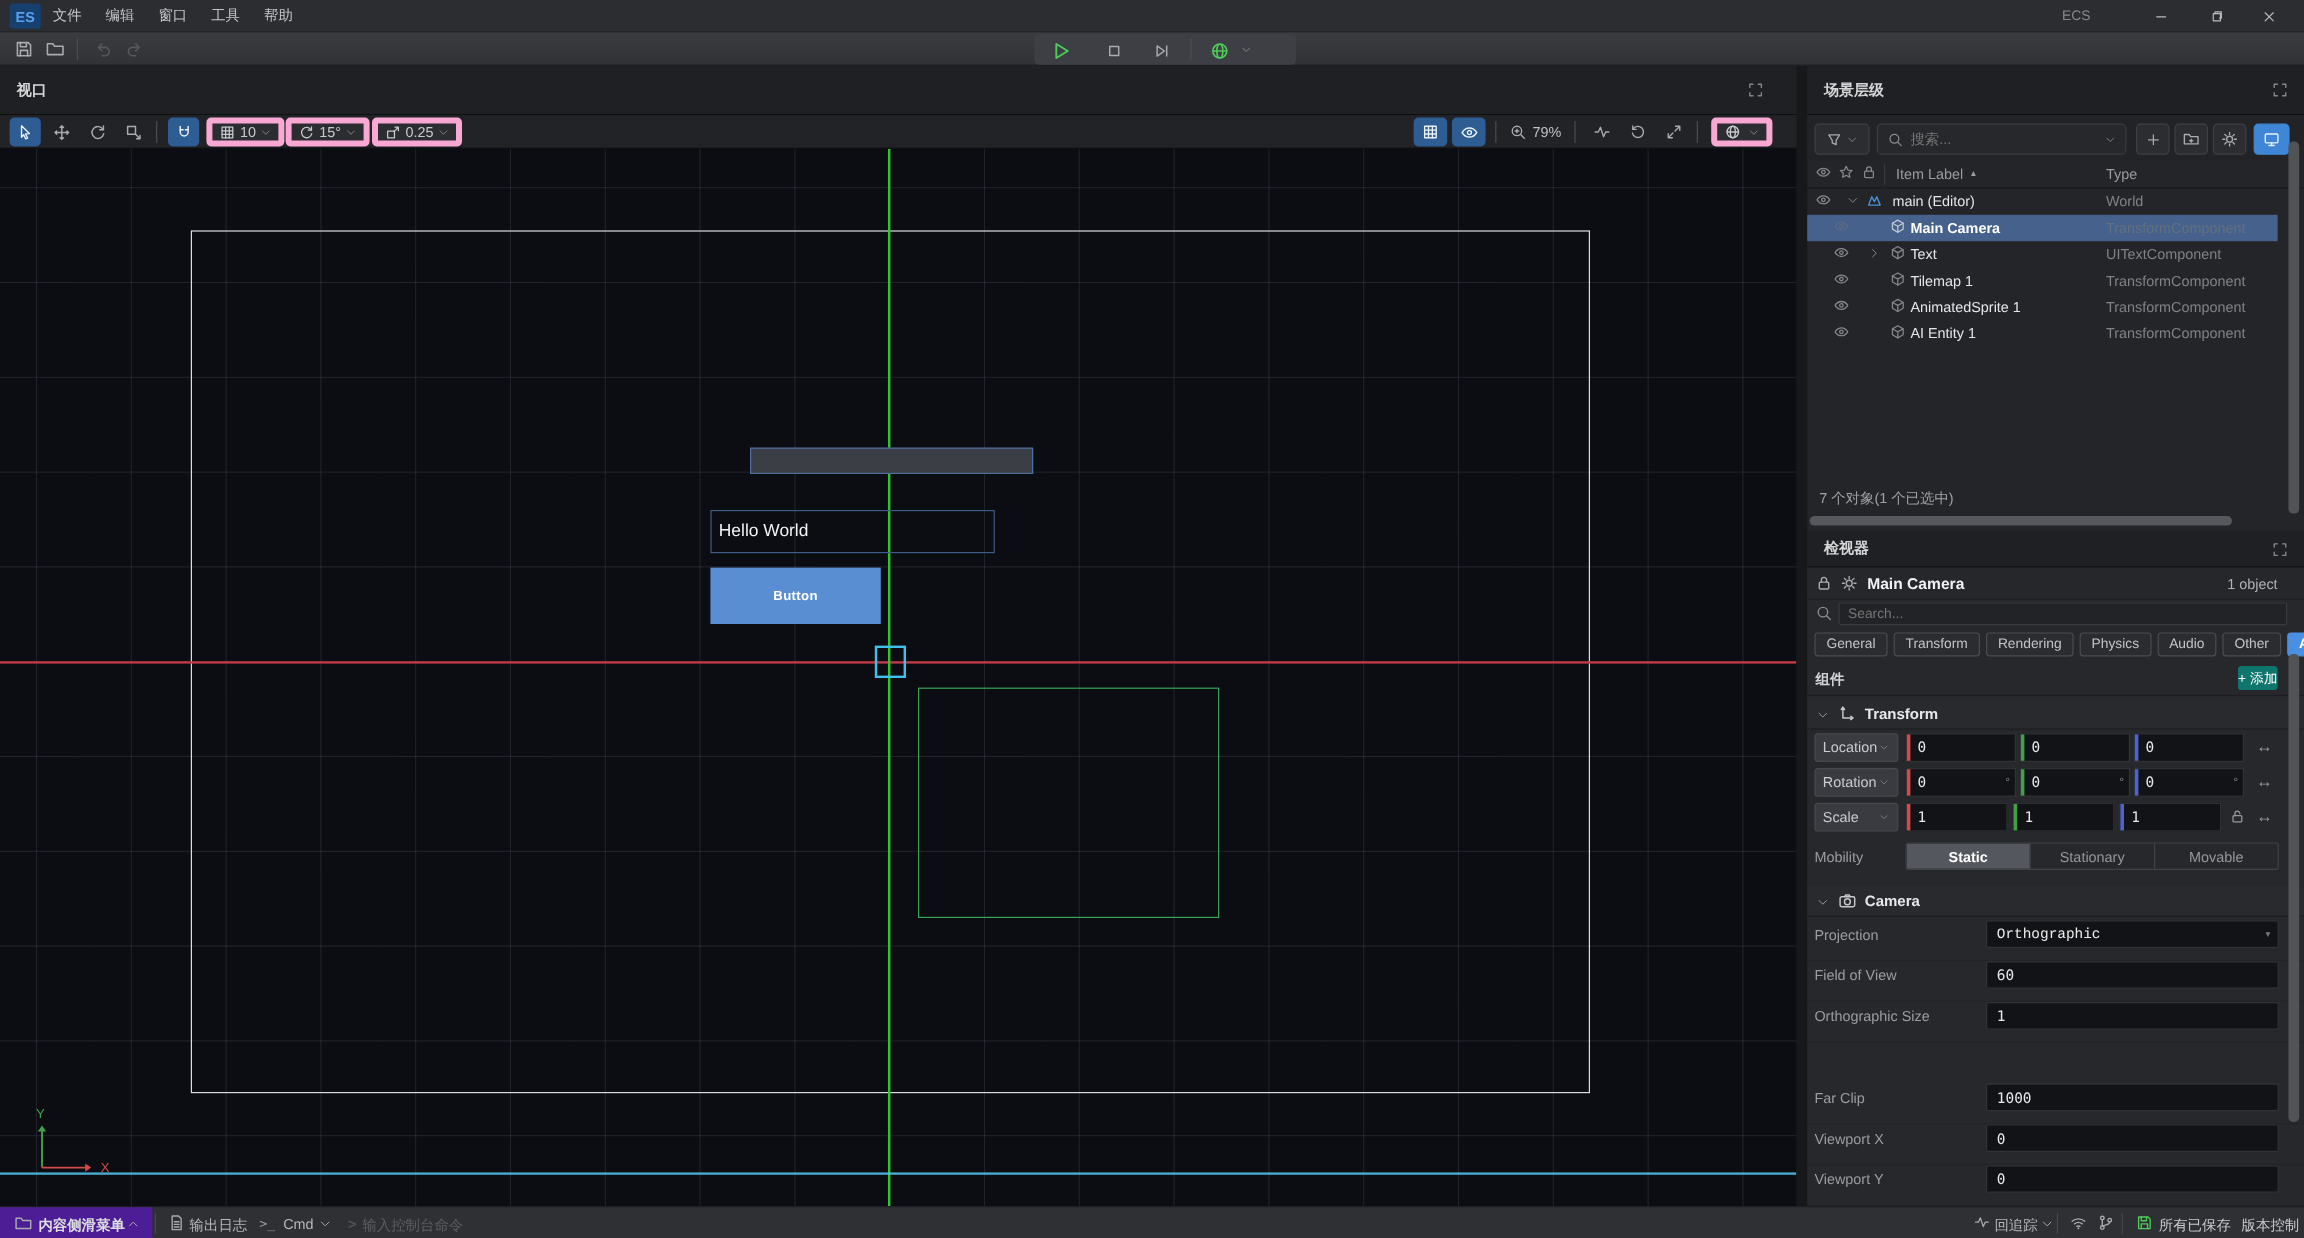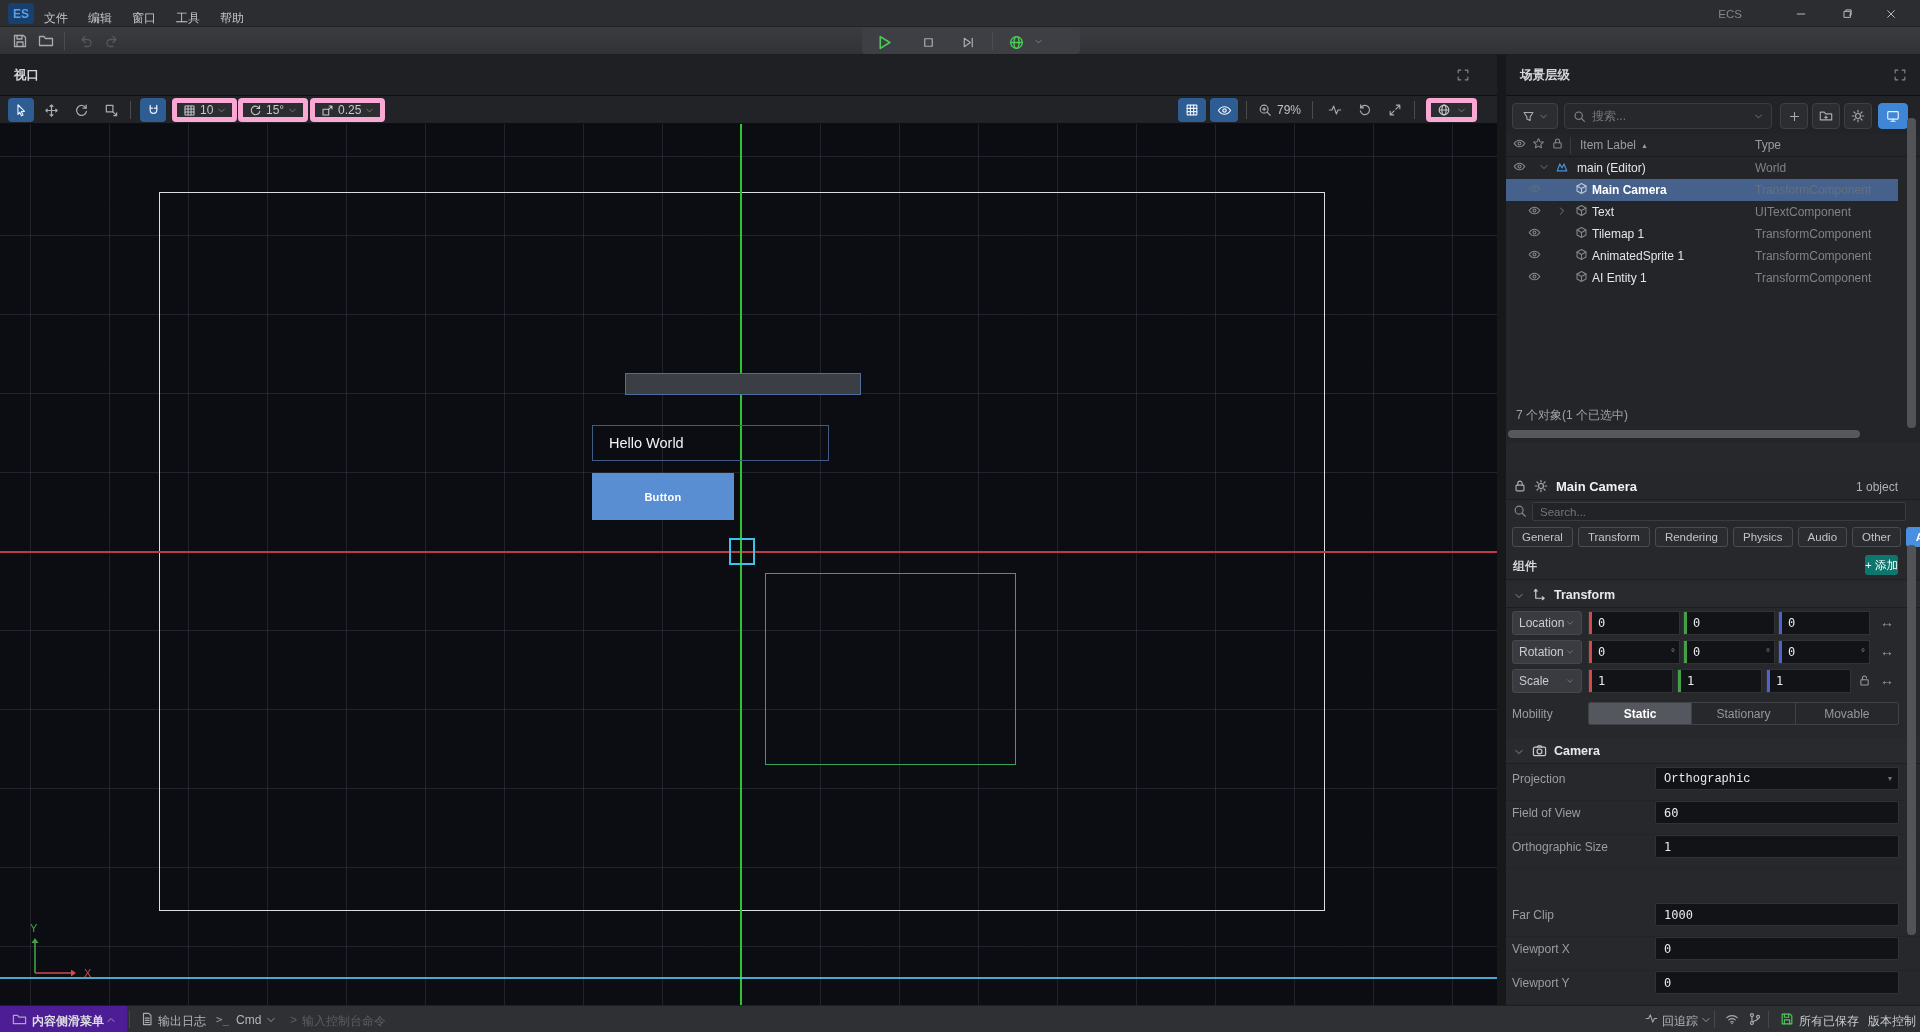--- a/index.html
+++ b/index.html
@@ -4,21 +4,21 @@
 <style>
   *{margin:0;padding:0;box-sizing:border-box}
   html,body{width:1920px;height:1032px;overflow:hidden}
   body{background:#17181a;font-family:"Liberation Sans",sans-serif;color:#c6c8cb;font-size:12px;position:relative}
   .a{position:absolute}
   svg.ic{fill:none;stroke:currentColor;stroke-width:1.3;stroke-linecap:round;stroke-linejoin:round;display:block}
   .flex{display:flex;align-items:center}
   
   #menubar{left:0;top:0;width:1920px;height:27px;background:#2b2d30;border-bottom:1px solid #222326}
   #logo{left:8px;top:3px;width:26px;height:21px;background:#17406f;border-radius:3px;color:#57a0f0;font-weight:bold;font-size:12px;display:flex;align-items:center;justify-content:center}
-  #menus{left:42px;top:0;height:27px;display:flex;gap:16px;align-items:flex-end}
+  #menus{left:42px;top:0;height:27px;display:flex;gap:16px;align-items:center}
   .menu-item{color:#c2c4c7;font-size:12px;padding:0 2px;cursor:default}
   #ecs{right:178px;top:0;height:27px;display:flex;align-items:center;color:#85878b;font-size:11.5px}
   .winbtn{top:0;width:34px;height:27px;display:flex;align-items:center;justify-content:center;color:#b9bbbe}
   
   #maintoolbar{left:0;top:27px;width:1920px;height:28px;background:linear-gradient(#3a3c40,#303236);border-bottom:1px solid #1d1e21}
   .tbtn{width:24px;height:24px;top:2px;display:flex;align-items:center;justify-content:center;color:#a9abaf;border-radius:3px}
   .tbtn.dim{color:#56585c}
   .vdiv{top:5px;width:1px;height:18px;background:#4a4c50}
   #playgroup{left:862px;top:1px;width:218px;height:26px;background:#3d3f44;border-radius:4px}
   
@@ -33,21 +33,21 @@
   .chev{width:9px;height:9px;color:#8b8d91}
   
   #canvas{left:0;top:69px;width:1497px;height:881px;background-color:#0c0d13;
     background-image:linear-gradient(to right,rgba(185,195,225,.12) 1px,transparent 1px),linear-gradient(to bottom,rgba(185,195,225,.12) 1px,transparent 1px);
     background-size:79px 79px,79px 79px;background-position:30px 0,0 32px;overflow:hidden}
   #frame-rect{left:159px;top:68px;width:1166px;height:719px;border:1px solid #dcdddf}
   #guide-red{left:0;top:427px;width:100%;height:2px;background:#bf3a44}
   #guide-green{left:740px;top:0;width:2px;height:100%;background:#2ec52e}
   #guide-cyan{left:0;top:853px;width:100%;height:2px;background:#55c6ef;opacity:.85}
   #graybar{left:625px;top:249px;width:236px;height:22px;background:#3b3e44;border:1px solid #4e6f9e}
-  #hellobox{left:592px;top:301px;width:237px;height:36px;border:1px solid #3e5c84;display:flex;align-items:center;color:#f2f3f4;font-size:14.5px;padding-left:16px}
+  #hellobox{left:592px;top:301px;width:237px;height:36px;border:1px solid #3e5c84;display:flex;align-items:center;color:#f2f3f4;font-size:14.5px;padding-left:6px}
   #uibutton{left:592px;top:349px;width:142px;height:47px;background:#5a8ed3;display:flex;align-items:center;justify-content:center;color:#fff;font-size:11px;font-weight:bold;letter-spacing:.3px}
   #selbox{left:729px;top:414px;width:26px;height:27px;border:2px solid #3fc1e9}
   #greenrect{left:765px;top:449px;width:251px;height:192px;border:1px solid #37a458}
   
   #hierarchy{left:1506px;top:55px;width:414px;height:388px;background:#242529}
   #htoolbar{left:0;top:41px;width:100%;height:38px;background:#222327}
   .hbtn{top:7px;height:26px;border:1px solid #3e4044;background:#2c2d31;border-radius:4px;display:flex;align-items:center;justify-content:center;gap:4px;color:#a9abaf}
   .hbtn.blue{background:#3f87d6;border-color:#3f87d6;color:#eaf2fc}
   #hsearch{left:58px;top:7px;width:208px;height:26px;background:#27282c;border:1px solid #3a3b40;border-radius:4px;display:flex;align-items:center;padding:0 8px;gap:6px;color:#8a8c90}
   #hsearch input{flex:1;background:transparent;border:none;outline:none;color:#c6c8cb;font-size:12px;font-family:"Liberation Sans",sans-serif}
@@ -531,20 +531,28 @@
     <span class="hcell" style="left:86px">AI Entity 1</span>
     <span class="htype">TransformComponent</span>
   </div>
 
   <div id="hstatus" class="a">7 个对象(1 个已选中)</div>
   <div id="hscroll" class="a"></div>
   <div id="vscroll1" class="a"></div>
 </div>
 
 <div id="inspector" class="a">
+  <div class="ptitle a">
+    <span class="t">检视器</span>
+    <span class="expand-corner" style="right:12px;top:8px">
+        <svg class="ic" width="14" height="14" viewBox="0 0 16 16">
+          <path d="M2.5 5.5v-3h3M10.5 2.5h3v3M13.5 10.5v3h-3M5.5 13.5h-3v-3"></path>
+        </svg>
+      </span>
+  </div>
   <div id="objheader" class="a">
     <span class="a" style="left:7px;top:6px">
         <svg class="ic" width="14" height="14" viewBox="0 0 16 16">
           <rect x="3.5" y="7" width="9" height="6.5" rx="1"></rect>
           <path d="M5.5 7V5a2.5 2.5 0 0 1 5 0v2"></path>
         </svg>
       </span>
     <span class="a" style="left:28px;top:6px">
         <svg class="ic" width="14" height="14" viewBox="0 0 16 16">
           <circle cx="8" cy="8" r="2.8"></circle>

